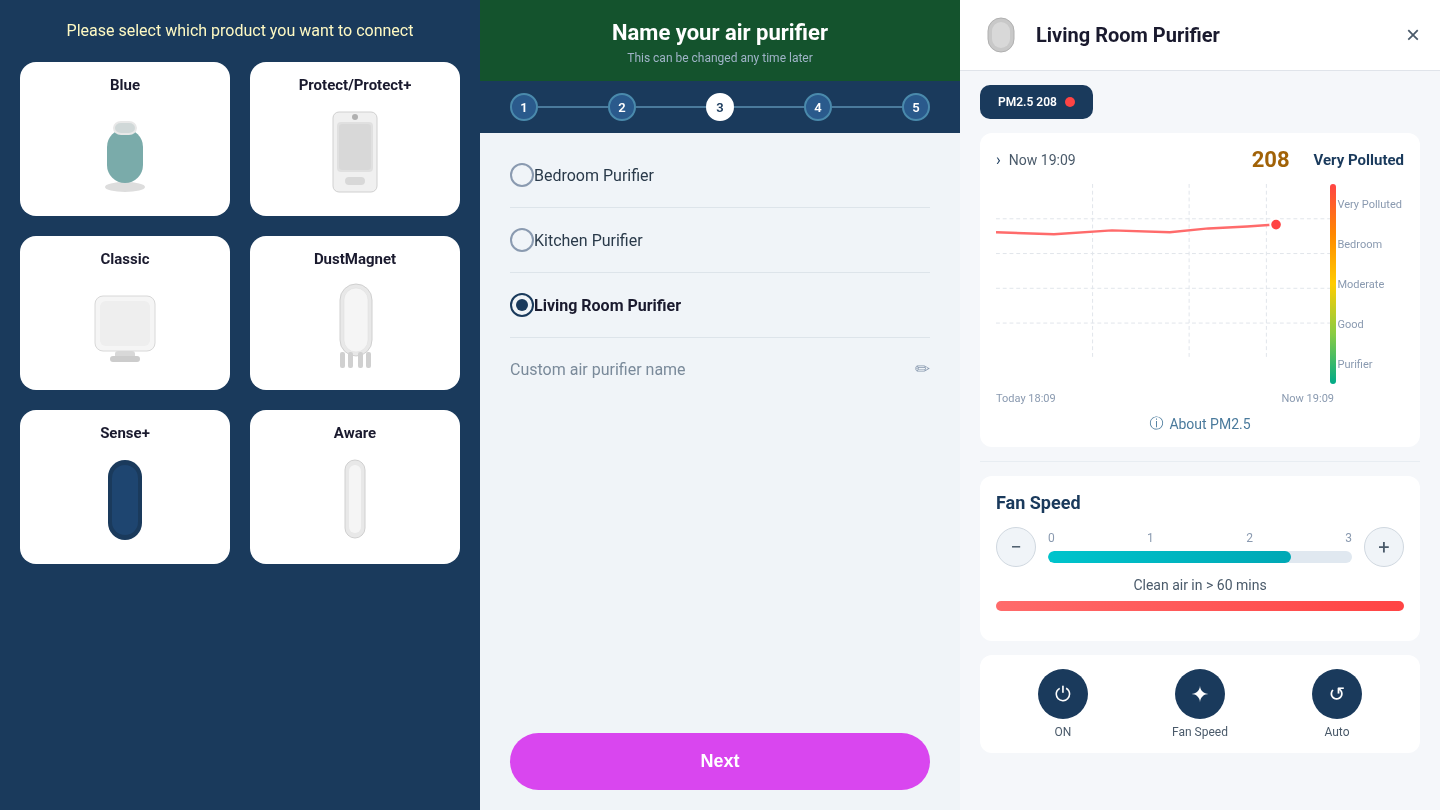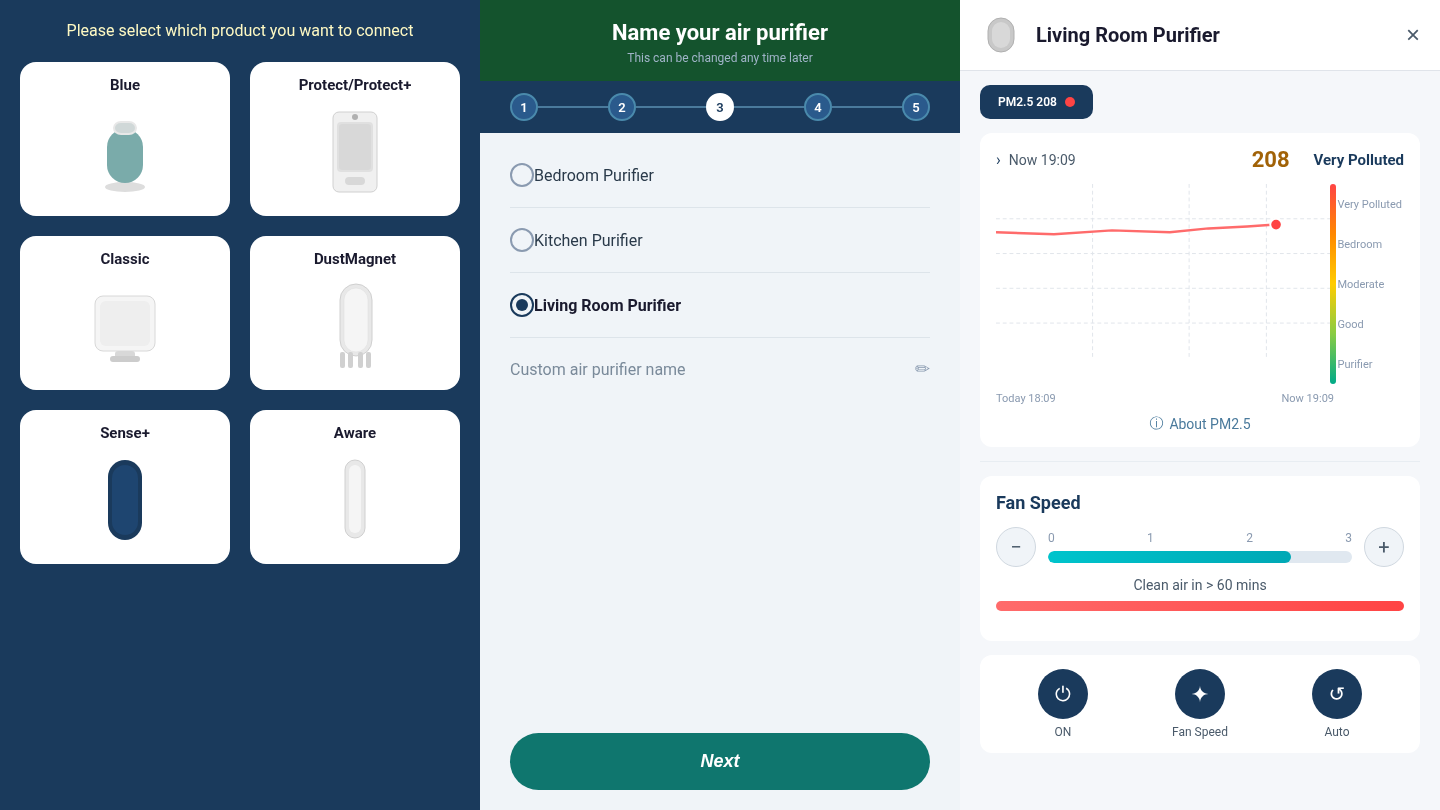--- a/index.html
+++ b/index.html
@@ -174,28 +174,27 @@
       color: #8a9ab0;
       font-size: 18px;
     }
     .next-btn-area {
       background: #f0f4f8;
       padding: 16px 30px 20px;
     }
     .next-btn {
       width: 100%;
       padding: 18px;
-      background: #0f766e;
+      background: #d946ef;
       color: #ffffff;
       border: none;
       border-radius: 30px;
       font-size: 18px;
       font-weight: 600;
       cursor: pointer;
-      font-style: italic;
     }
 
     
     .right-panel {
       flex: 1;
       background: #f5f7fa;
       display: flex;
       flex-direction: column;
       overflow-y: auto;
     }

